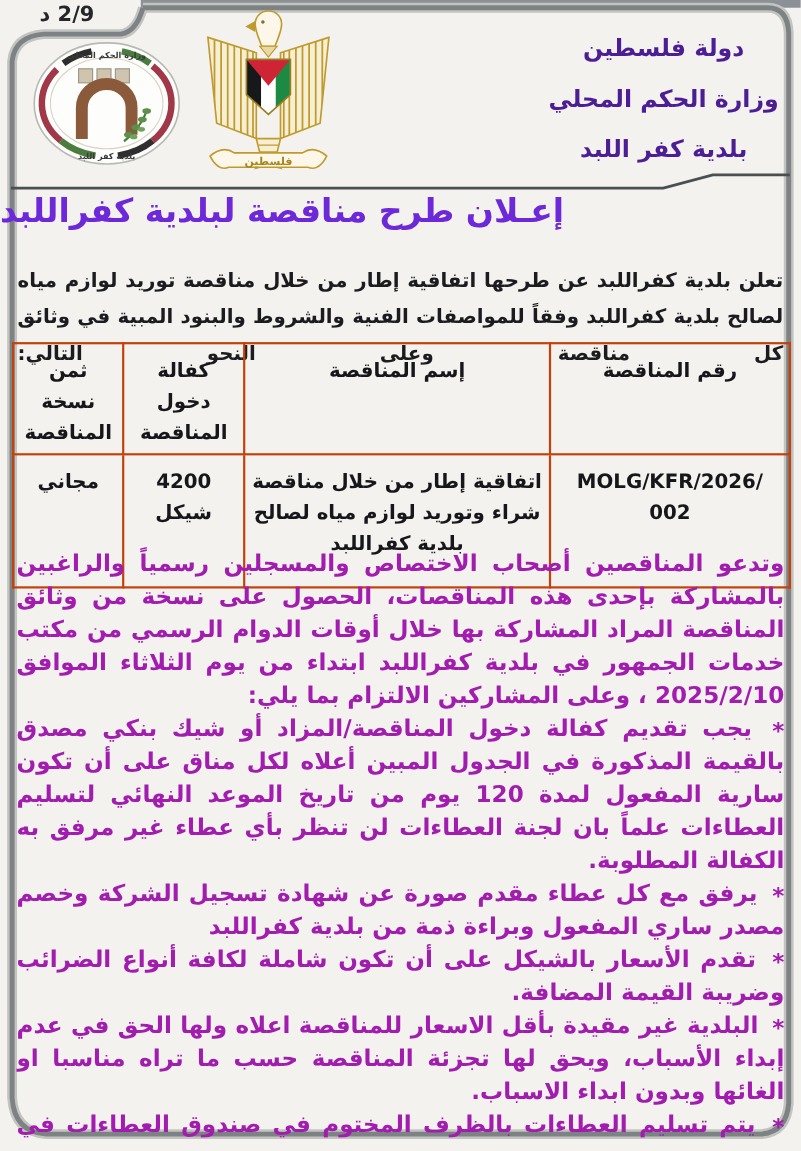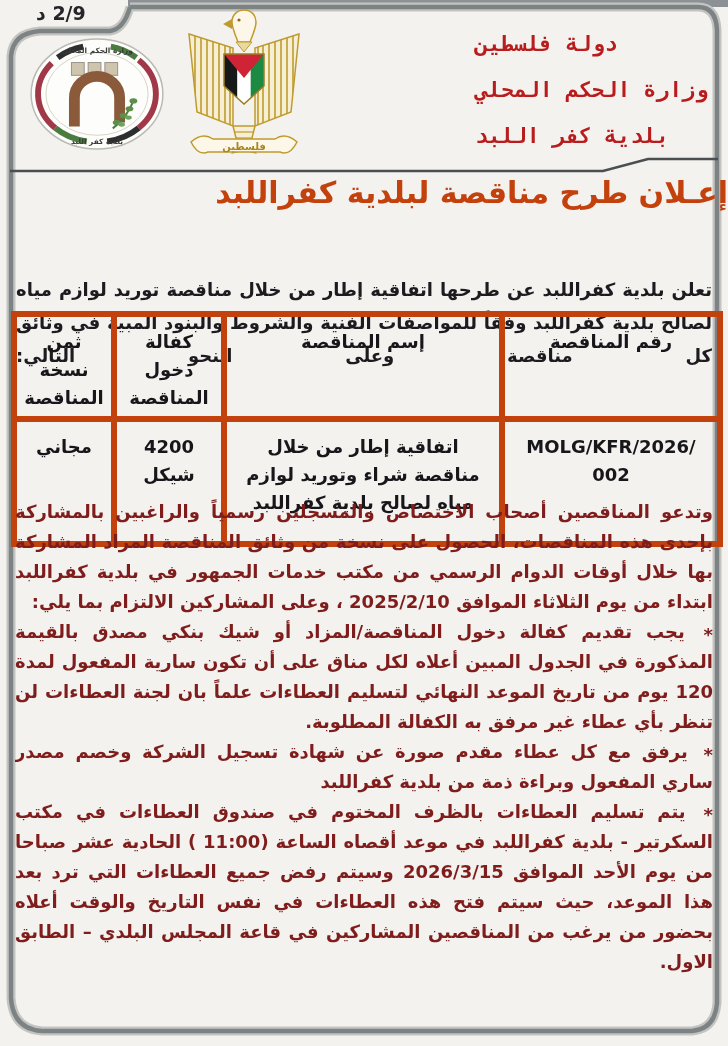--- a/index.html
+++ b/index.html
@@ -9,42 +9,42 @@
     font-family:"DejaVu Sans",sans-serif;font-weight:bold;
   }
   .abs{position:absolute;}
   
   .top-strip{top:0;left:128px;right:0;height:7px;background:#8b9194;}
   
   .page-label{top:2px;left:36px;font-size:19px;direction:rtl;color:#26262a;letter-spacing:1px;}
   
   .frame-svg{top:0;left:0;width:728px;height:1046px;pointer-events:none;}
   
-  .org{top:22px;right:20px;text-align:left;direction:rtl;font-size:21.5px;line-height:46px;color:#b91c1c;font-family:Liberation Mono, monospace;}
+  .org{top:22px;right:20px;text-align:center;direction:rtl;font-size:21.5px;line-height:46px;color:#4c1d95;}
   .seal{top:36px;left:28px;width:138px;height:116px;}
   .eagle{top:8px;left:183px;width:122px;height:156px;}
   .divider-svg{top:153px;left:8px;width:712px;height:24px;}
   
-  .title{top:175px;left:0;right:0;text-align:right;direction:rtl;font-size:30px;color:#c2410c;}
+  .title{top:175px;left:0;right:0;text-align:left;direction:rtl;font-size:30px;color:#6d28d9;}
   
   .intro{top:239px;left:16px;right:16px;direction:rtl;font-size:18px;line-height:33px;
-         text-align:justify;text-align-last:justify;color:#1c1c20;margin-top:34px;}
+         text-align:justify;text-align-last:justify;color:#1c1c20;}
   
   table.tender{position:absolute;top:311px;left:11px;width:706px;border-collapse:collapse;
       direction:rtl;table-layout:fixed;}
   table.tender th,table.tender td{
-      border:6px solid #c2410c;text-align:center;vertical-align:top;
+      border:2px solid #c2410c;text-align:center;vertical-align:top;
       font-size:18px;line-height:28px;padding:11px 6px 4px 6px;font-weight:bold;color:#17171b;}
   col.c-num{width:218px;} col.c-name{width:278px;} col.c-bond{width:110px;} col.c-price{width:100px;}
   tr.head-row th{height:74px;}
   tr.data-row td{height:104px;}
   td.ltr-cell{direction:ltr;font-size:17.5px;}
   
-  .flow{top:497px;left:15px;right:15px;bottom:12px;direction:rtl;font-size:18px;line-height:30px;
-        text-align:justify;color:#7f1d1d;overflow:hidden;}
+  .flow{top:497px;left:15px;right:15px;bottom:12px;direction:rtl;font-size:21px;line-height:30px;
+        text-align:justify;color:#a21caf;overflow:hidden;}
   .flow p{margin:0;}
   .term .marker{display:inline-block;margin-left:5px;transform:translateY(3px);}
   svg text{font-family:"DejaVu Sans",sans-serif;font-weight:bold;}
 </style>
 </head>
 <body>
 
 <div class="abs top-strip"></div>
 
 <div class="abs page-label">2/9 د</div>
@@ -175,15 +175,17 @@
       <td>4200 شيكل</td>
       <td>مجاني</td>
     </tr>
   </tbody>
 </table>
 
 <div class="abs flow">
   <p>وتدعو المناقصين أصحاب الاختصاص والمسجلين رسمياً والراغبين بالمشاركة بإحدى هذه المناقصات، الحصول على نسخة من وثائق المناقصة المراد المشاركة بها خلال أوقات الدوام الرسمي من مكتب خدمات الجمهور في بلدية كفراللبد ابتداء من يوم الثلاثاء الموافق 2025/2/10 ، وعلى المشاركين الالتزام بما يلي:</p>
   <p class="term"><span class="marker">*</span> <span>يجب تقديم كفالة دخول المناقصة/المزاد أو شيك بنكي مصدق بالقيمة المذكورة في الجدول المبين أعلاه لكل مناق على أن تكون سارية المفعول لمدة 120 يوم من تاريخ الموعد النهائي لتسليم العطاءات علماً بان لجنة العطاءات لن تنظر بأي عطاء غير مرفق به الكفالة المطلوبة.</span></p>
   <p class="term"><span class="marker">*</span> <span>يرفق مع كل عطاء مقدم صورة عن شهادة تسجيل الشركة وخصم مصدر ساري المفعول وبراءة ذمة من بلدية كفراللبد</span></p>
+  <p class="term"><span class="marker">*</span> <span>تقدم الأسعار بالشيكل على أن تكون شاملة لكافة أنواع الضرائب وضريبة القيمة المضافة.</span></p>
+  <p class="term"><span class="marker">*</span> <span>البلدية غير مقيدة بأقل الاسعار للمناقصة اعلاه ولها الحق في عدم إبداء الأسباب، ويحق لها تجزئة المناقصة حسب ما تراه مناسبا او الغائها وبدون ابداء الاسباب.</span></p>
   <p class="term"><span class="marker">*</span> <span>يتم تسليم العطاءات بالظرف المختوم في صندوق العطاءات في مكتب السكرتير - بلدية كفراللبد في موعد أقصاه الساعة (11:00 ) الحادية عشر صباحا من يوم الأحد الموافق 2026/3/15 وسيتم رفض جميع العطاءات التي ترد بعد هذا الموعد، حيث سيتم فتح هذه العطاءات في نفس التاريخ والوقت أعلاه بحضور من يرغب من المناقصين المشاركين في قاعة المجلس البلدي – الطابق الاول.</span></p>
 
 </div>
 
 </body></html>

